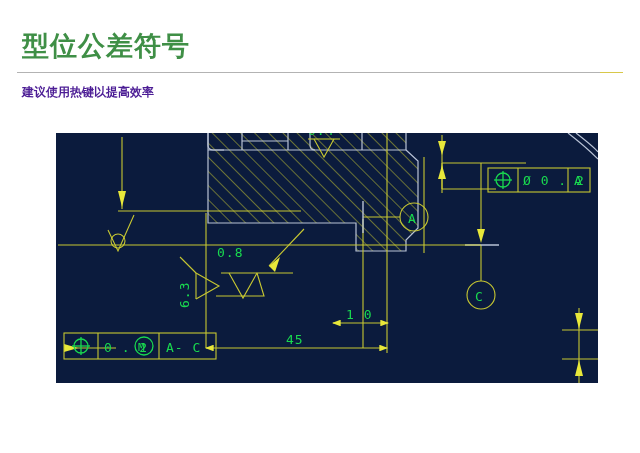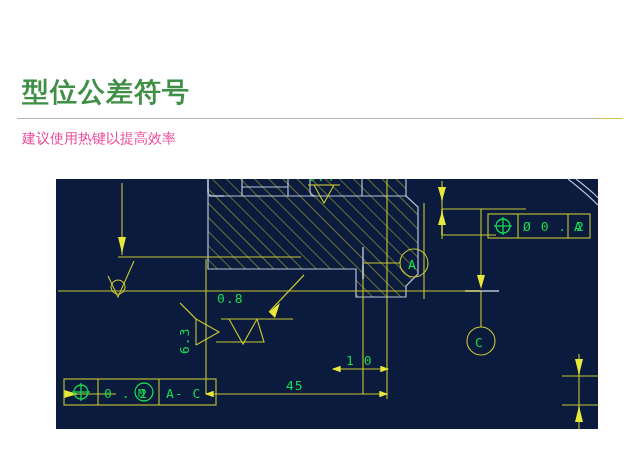--- a/index.html
+++ b/index.html
@@ -13,21 +13,20 @@
     position: relative;
     overflow: hidden;
     font-family: "Liberation Serif", "DejaVu Serif", serif;
   }
 
   
   #slide {
     position: absolute;
     inset: 0;
     background: #ffffff;
-    margin-top: 46px;
   }
 
   #page-title {
     position: absolute;
     left: 22px;
     top: 28px;
     font-family: "Liberation Serif", "DejaVu Serif", serif;
     font-size: 27px;
     font-weight: 700;
     letter-spacing: 1px;
@@ -50,23 +49,24 @@
     width: 23px;
     height: 1px;
     background: #d8c84a;
   }
 
   #page-subtitle {
     position: absolute;
     left: 22px;
     top: 84px;
     font-family: "Liberation Serif", "DejaVu Serif", serif;
-    font-size: 14px;
-    color: #ec4899;
+    font-size: 12px;
+    color: #4c1d95;
     white-space: nowrap;
+    font-weight: bold;
   }
 
   
   #cad-figure {
     position: absolute;
     left: 56px;
     top: 133px;
     width: 542px;
     height: 250px;
     background: #0b1b3d;

